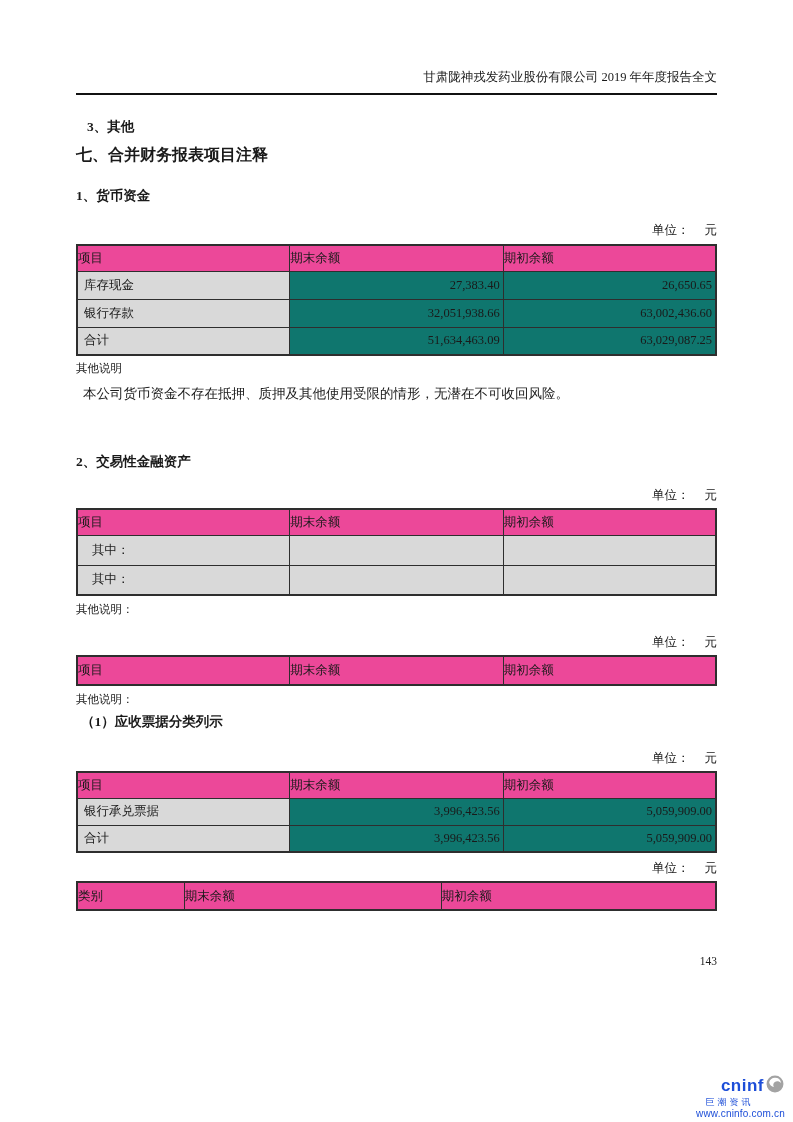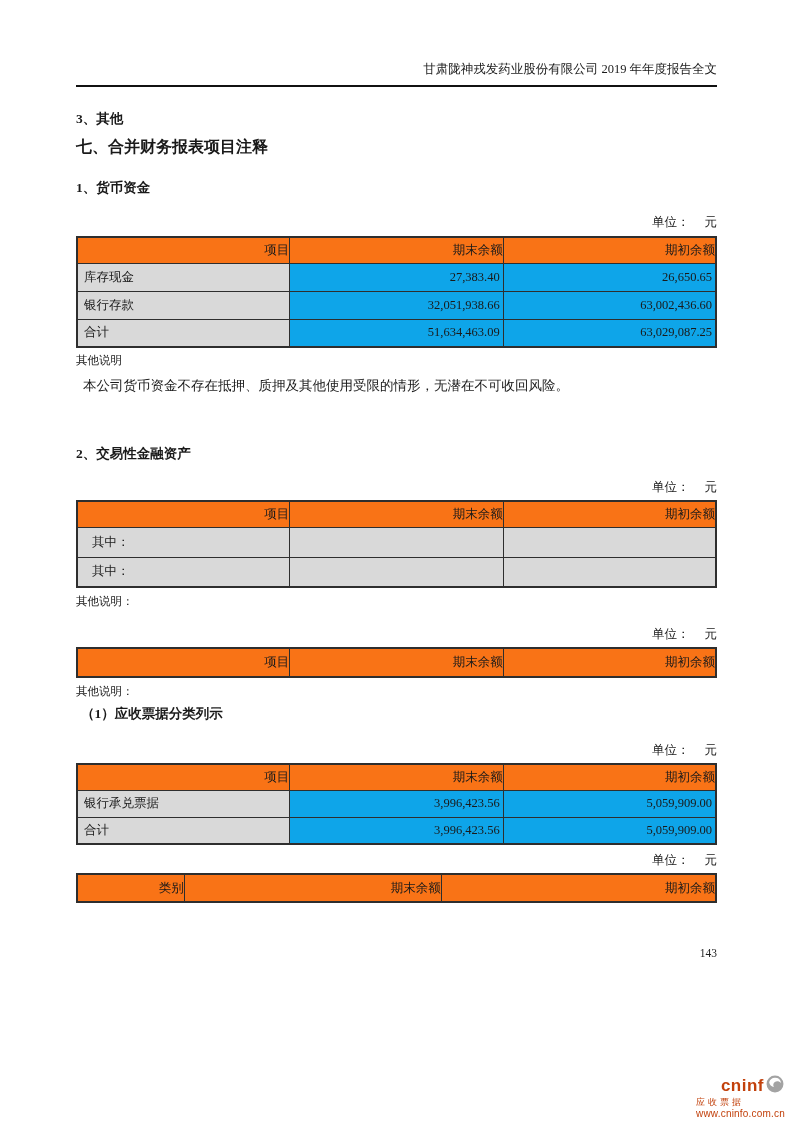--- a/index.html
+++ b/index.html
@@ -2,33 +2,33 @@
 <html><head>
 <meta charset="utf-8">
 <style>
   * { margin: 0; padding: 0; box-sizing: border-box; }
   html, body { width: 793px; height: 1122px; background: #ffffff; overflow: hidden; }
   body {
     font-family: "Liberation Serif", "DejaVu Serif", serif;
     color: #1a1a1a;
     position: relative;
   }
-  .content { padding: 8px 76px; }
+  .content { padding: 16px 76px; }
 
   .doc-header {
     padding-top: 53px;
     padding-bottom: 7px;
     text-align: right;
     font-size: 12.5px;
     border-bottom: 2px solid #111;
   }
 
   .h-small { font-size: 13.5px; font-weight: bold; }
   .h-big   { font-size: 16px;   font-weight: bold; }
-  .mt-h3a { margin-top: 23px; }
+  .mt-h3a { margin-top: 23px; margin-left: 11px; }
   .mt-h2  { margin-top: 9px; }
   .mt-h3b { margin-top: 21px; }
   .mt-h3c { margin-top: 50px; }
   .mt-h3d { margin-top: 24px; }
   .mt-h3e { margin-top: 27px; }
   .mt-h3f { margin-top: 6px; padding-left: 5px; }
 
   .unit-line {
     text-align: right;
     font-size: 12.5px;
@@ -43,27 +43,27 @@
 
   table {
     width: 100%;
     border-collapse: collapse;
     table-layout: fixed;
     border: 2px solid #2e2e2e;
     font-size: 12.5px;
   }
   th, td { border: 1px solid #2e2e2e; vertical-align: middle; }
   th {
-    background: #f97316;
+    background: #ec4899;
     font-weight: normal;
-    text-align: right;
+    text-align: left;
   }
   td.lbl { background: #d9d9d9; text-align: left; padding-left: 6px; }
   td.lbl.indent { padding-left: 14px; }
-  td.num { background: #0ea5e9; text-align: right; padding-right: 3px; }
+  td.num { background: #0f766e; text-align: right; padding-right: 3px; }
   td.num.gray { background: #d9d9d9; }
 
   .t-cash th { height: 26px; }
   .t-cash td { height: 28px; }
   .t-trading th { height: 26px; }
   .t-trading td { height: 30px; }
   .t-deriv th { height: 29px; }
   .t-nr th { height: 26px; }
   .t-nr td { height: 27px; }
   .t-cat th { height: 28px; }
@@ -75,22 +75,22 @@
   .page-number {
     margin-top: 44px;
     text-align: right;
     font-size: 11.5px;
   }
 
   .cninfo {
     position: absolute;
     top: 1075px;
     right: 8px;
-    text-align: left;
-    color: #c2410c;
+    text-align: center;
+    color: #1d4ed8;
     font-family: "Liberation Sans", "DejaVu Sans", sans-serif;
     line-height: 1.05;
   }
   .cninfo-top { display: flex; align-items: center; justify-content: flex-end; gap: 1px; }
   .cninfo-word {
     font-size: 17px;
     font-weight: bold;
     letter-spacing: 0.5px;
   }
   .cninfo-cn { font-size: 9px; letter-spacing: 3px; margin-top: 1px; margin-right: 22px; }
@@ -268,15 +268,15 @@
   <div class="cninfo-top">
     <span class="cninfo-word">cninf</span>
     <span>
       <svg width="20" height="18" viewBox="0 0 20 20" aria-hidden="true">
         <path fill="#a3a3a3" d="M10 0.6 a9.4 9.4 0 1 0 9.4 9.4 A9.4 9.4 0 0 0 10 0.6 Z
           M10 3.1 a6.9 6.9 0 0 1 6.8 5.7 c-2.2-2.1-4.9-2.4-7-1.1 c-1.8 1.2-2.3 3.6-0.9 5.6
           c-2.8-0.2-5.1-2.4-5.4-5.3 A6.9 6.9 0 0 1 10 3.1 Z"></path>
       </svg>
     </span>
   </div>
-  <div class="cninfo-cn">应收票据</div>
+  <div class="cninfo-cn">巨潮资讯</div>
   <div class="cninfo-url">www.cninfo.com.cn</div>
 </div>
 
 </body></html>

